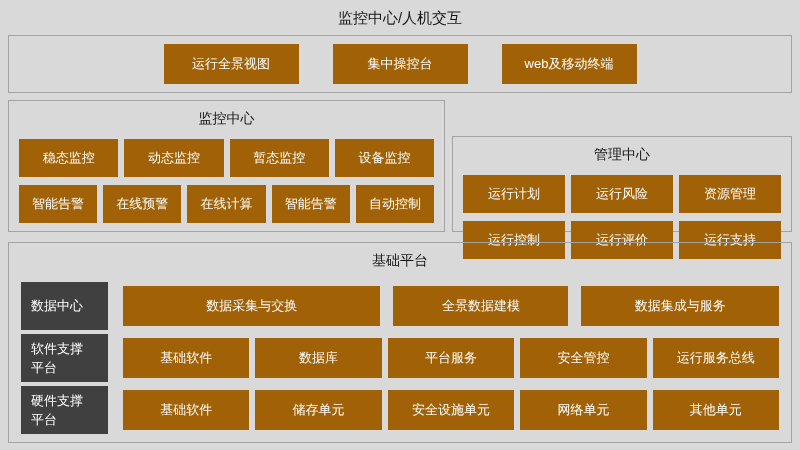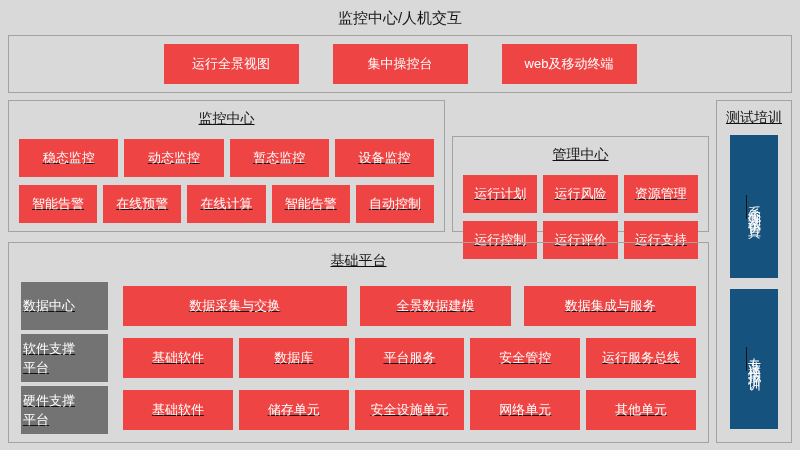--- a/index.html
+++ b/index.html
@@ -20,59 +20,59 @@
   .panel { border:1px solid #a3a3a3; }
   .top-panel {
     margin:0 8px;
     height:58px;
     display:flex;
     align-items:center;
     justify-content:center;
     gap:34px;
   }
   .btn {
-    background:#ef4444;
+    background:#a16207;
     color:#ffffff;
     font-size:13px;
     display:flex;
     align-items:center;
     justify-content:center;
     text-align:center;
     cursor:default;
   }
   .top-panel .btn { width:135px; height:40px; }
 
-  .main { display:flex; gap:7px; margin:7px 8px 0;text-decoration:underline; }
+  .main { display:flex; gap:7px; margin:7px 8px 0; }
   .left-col { flex:1; display:flex; flex-direction:column; gap:10px; min-width:0; }
   .middle-row { display:flex; gap:7px; height:132px; }
   .monitor { width:437px; }
   .manage { flex:1;margin-top:36px; }
   .panel-title {
     text-align:center;
     font-size:14px;
     color:#161616;
     padding-top:9px;
     margin-bottom:11px;
   }
   .btn-row { display:flex; gap:6px; margin:0 10px 8px; }
   .btn-row .btn { flex:1; height:38px; }
 
   .base { height:201px; }
   .base .panel-title { margin-bottom:12px; }
   .base-row { display:flex; gap:15px; margin:0 12px 4px; height:48px; }
   .row-header {
     width:87px;
     flex:0 0 87px;
-    background:#737373;
+    background:#404040;
     color:#ffffff;
     font-size:13px;
     line-height:1.5;
     display:flex;
     align-items:center;
-    padding-left:2px;
+    padding-left:10px;
     white-space:pre-line;
   }
   .base-btns { flex:1; display:flex; align-items:center; min-width:0; }
   .base-btns .btn { height:40px; }
   .base-btns.wide { gap:13px; }
   .base-btns.cols5 { gap:6px; }
   .base-btns.cols5 .btn { flex:1; }
   .w-a { flex:228; } .w-b { flex:155; } .w-c { flex:175; }
 
   .test {
@@ -177,18 +177,13 @@
           <div class="btn">基础软件</div>
           <div class="btn">储存单元</div>
           <div class="btn">安全设施单元</div>
           <div class="btn">网络单元</div>
           <div class="btn">其他单元</div>
         </div>
       </div>
     </div>
   </div>
 
-  <div class="panel test">
-    <div class="panel-title">测试培训</div>
-    <div class="vbtn first">系统测试仿真</div>
-    <div class="vbtn second">专业模拟培训</div>
-  </div>
 </div>
 
 </body></html>

